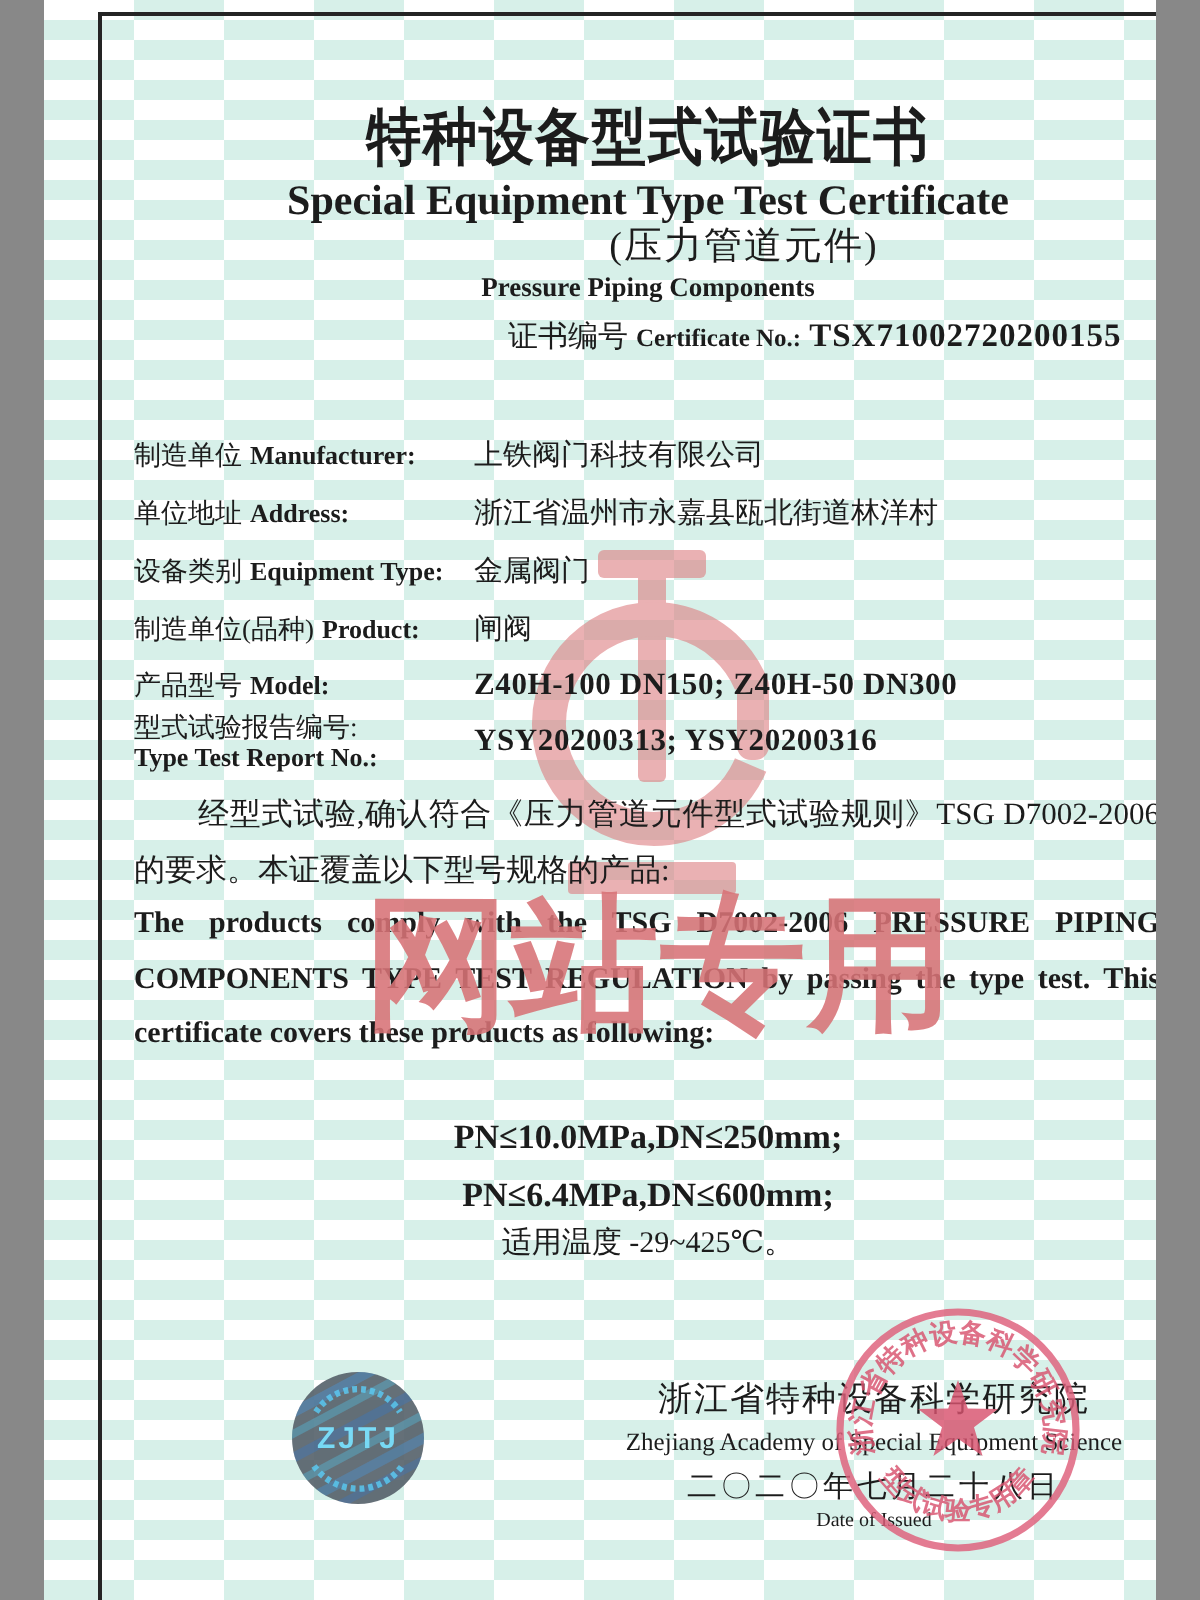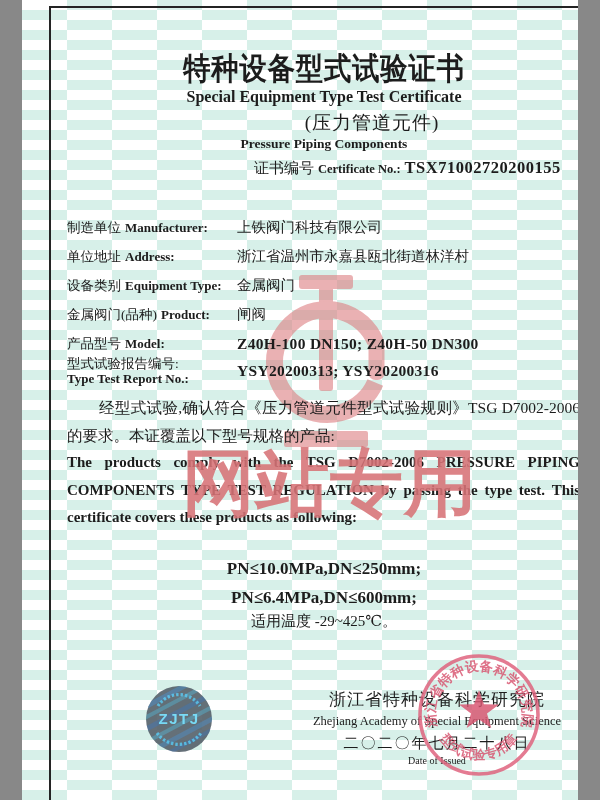--- a/index.html
+++ b/index.html
@@ -16,21 +16,21 @@
   }
   .frame{
     position:absolute;left:27px;top:6px;width:546px;height:900px;
     border:2.5px solid #242424;
   }
   .abs{position:absolute;}
   .ctr{left:27px;width:550px;text-align:center;}
   .z-content{z-index:10;}
   
   .title-cn{top:48px;font-size:31px;font-weight:bold;letter-spacing:1px;transform:scaleX(.88);}
-  .title-en{top:88px;font-size:16px;font-weight:bold;}
+  .title-en{top:88px;font-size:21px;font-weight:bold;}
   .sub-cn{top:110px;font-size:19px;letter-spacing:1px;padding-left:48px;}
   .sub-en{top:136px;font-size:13.5px;font-weight:bold;}
   .certno{top:158px;left:232px;white-space:nowrap;}
   .certno .cn{font-size:15px;}
   .certno .en{font-size:12.5px;font-weight:bold;}
   .certno .no{font-size:16.5px;font-weight:bold;letter-spacing:.5px;}
   
   .fieldrow{position:absolute;left:45px;width:512px;display:flex;align-items:center;margin-top:28px;}
   .flabel{width:170px;flex:0 0 170px;}
   .flabel .cn{font-size:13.5px;}
@@ -110,21 +110,21 @@
   <div class="fieldrow z-content" style="top:219px;">
     <div class="flabel">
       <span class="cn">单位地址</span>
       <span class="en">Address:</span>
     </div>
     <div class="fvalue">浙江省温州市永嘉县瓯北街道林洋村</div>
   </div>
 
   <div class="fieldrow z-content" style="top:277px;">
     <div class="flabel">
-      <span class="cn">金属阀门(品种)</span>
+      <span class="cn">制造单位(品种)</span>
       <span class="en">Product:</span>
     </div>
     <div class="fvalue">闸阀</div>
   </div>
 
   <div class="fieldrow z-content" style="top:306px;">
     <div class="flabel">
       <span class="cn">产品型号</span>
       <span class="en">Model:</span>
     </div>

